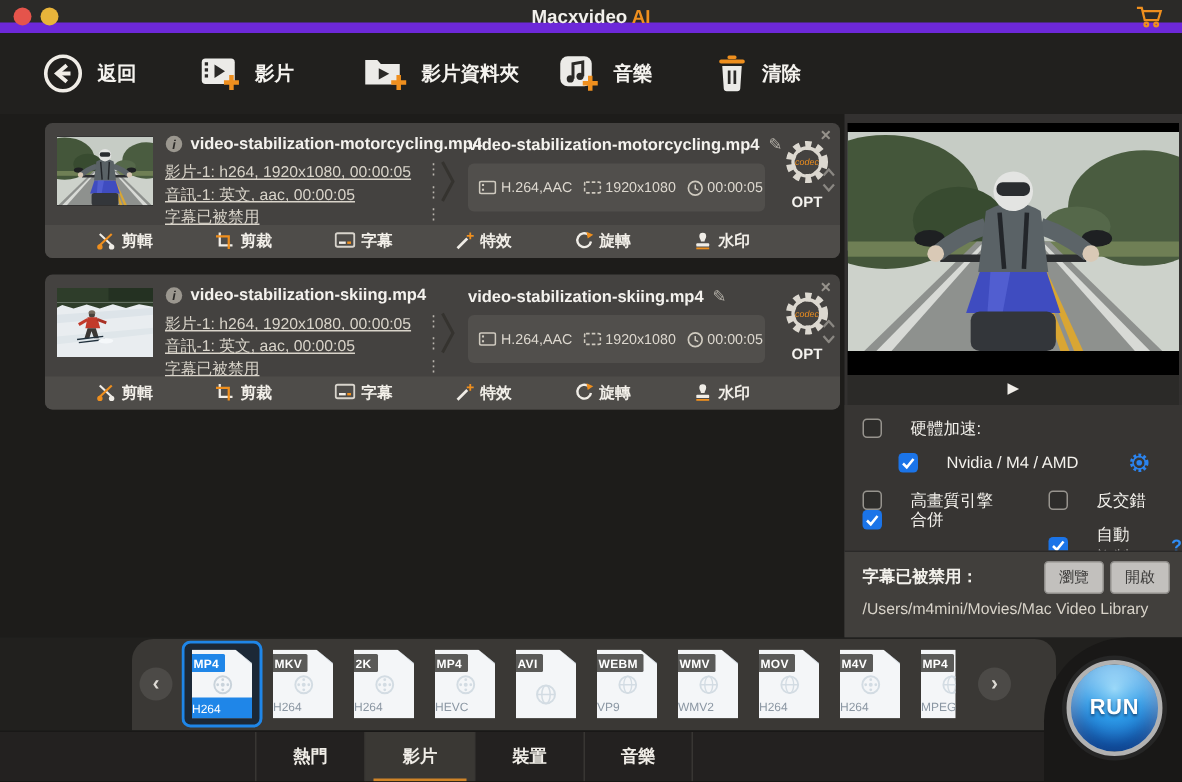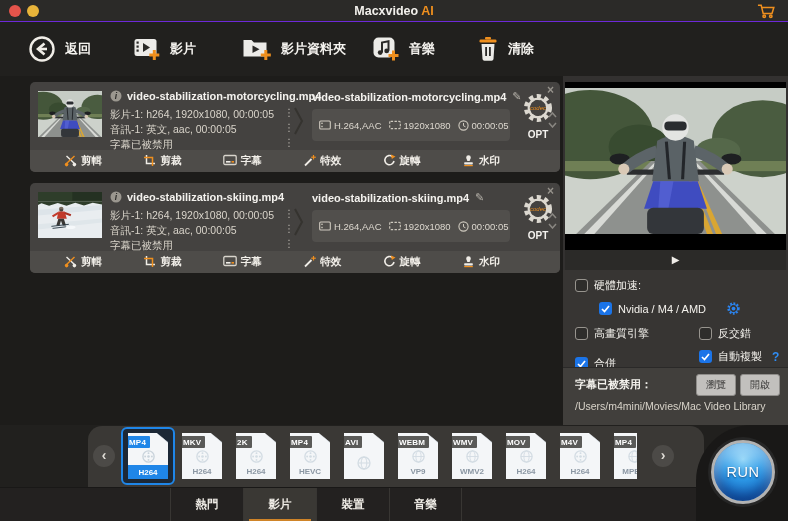--- a/index.html
+++ b/index.html
@@ -1,58 +1,58 @@
 <!DOCTYPE html>
 <html><head>
 <meta charset="utf-8">
 <style>
   * { margin:0; padding:0; box-sizing:border-box; }
   html,body { background:#111; }
   body { font-family:"Liberation Sans", sans-serif; }
   .window { position:relative; width:788px; height:521px; background:#1d1c1a; overflow:hidden; margin:0 auto; }
 
   
-  .titlebar { position:absolute; top:0; left:0; right:0; height:22px; background:#2b2a28; border-bottom:1px solid #6d28d9; z-index:5; }
+  .titlebar { position:absolute; top:0; left:0; right:0; height:22px; background:#2b2a28; border-bottom:7px solid #6d28d9; z-index:5; }
   .tl { position:absolute; top:5px; width:12px; height:12px; border-radius:50%; }
   .tl.red { left:9px; background:#e5544b; }
   .tl.yel { left:27px; background:#e8b43a; }
   .titletext { position:absolute; left:0; right:0; top:0; text-align:center; line-height:22px; font-size:12.5px; font-weight:bold; color:#f2f0ec; }
   .titletext .ai { color:#ef8f1e; }
   .cartbtn { position:absolute; right:12px; top:3px; }
 
   
   .toolbar { position:absolute; top:22px; left:0; right:0; height:54px; background:#21201e;padding-left:31px; }
   .tbtn { position:absolute; top:0; height:54px; display:flex; align-items:center; gap:9px; color:#f5f3ef; font-size:13px; font-weight:bold; }
 
   
   .clip { position:absolute; left:30px; width:530px; height:90px; background:#444240; border-radius:5px; }
   .clip.r1 { top:82px; } .clip.r2 { top:183px; }
   .thumb { position:absolute; left:8px; top:9px; width:64px; height:46px; background:#000; overflow:hidden; display:flex; align-items:center; justify-content:center; }
   .c-title { position:absolute; left:80px; top:8px; display:flex; align-items:center; gap:5px; color:#f4f2ee; font-size:11px; font-weight:bold; }
-  .c-line { position:absolute; left:80px; font-size:10.5px; color:#d9d4ca; white-space:nowrap; }
+  .c-line { position:absolute; left:80px; font-size:10.5px; color:#d9d4ca; white-space:nowrap;text-decoration:underline; }
   .c-dots { position:absolute; left:254px; font-size:10px; color:#b9b5ad; }
   .divchev { position:absolute; left:264px; top:24px; }
   .c-out { position:absolute; left:282px; top:8px; display:flex; align-items:center; gap:6px; color:#f4f2ee; font-size:11px; font-weight:bold; }
   .pencil { color:#b3afa7; font-size:11px; font-weight:normal; }
   .badges { position:absolute; left:282px; top:27px; width:198px; height:32px; background:#514f4c; border-radius:4px; display:flex; align-items:center; gap:7px; padding:0 7px; }
   .badge { display:flex; align-items:center; gap:3px; color:#ddd8cf; font-size:9.5px; white-space:nowrap; }
   .optwrap { position:absolute; left:487px; top:9px; width:42px; text-align:center; }
   .optlabel { color:#f4f2ee; font-size:10px; font-weight:bold; margin-top:0px; }
   .updown { position:absolute; left:518px; top:30px; display:flex; flex-direction:column; gap:4px; }
   .c-close { position:absolute; right:6px; top:1px; color:#96928b; font-size:12px; font-weight:bold; cursor:default; }
   .strip { position:absolute; left:0; right:0; bottom:0; height:22px; background:#4e4c49; border-radius:0 0 5px 5px; display:flex; align-items:center; justify-content:space-between; padding:0 60px 0 34px; }
   .act { display:flex; gap:4px; color:#f2efe9; font-size:10.5px; font-weight:bold; }
 
   
   .rightpanel { position:absolute; left:563px; top:76px; width:225px; height:349px; background:#333130; }
   .preview { position:absolute; left:2px; top:6px; width:221px; height:168px; background:#000; overflow:hidden; }
   .preview svg { position:absolute; left:0; top:6px; }
   .playbar { position:absolute; left:2px; top:174px; width:221px; height:20px; background:#2b2a28; text-align:center; color:#f0ede8; font-size:10px; line-height:20px; }
   .options { position:absolute; left:0; top:194px; width:225px; height:97px; background:#373533; }
-  .checkrow { position:absolute; display:flex; align-items:center; gap:6px; color:#f3f1ec; font-size:11px; }
+  .checkrow { position:absolute; display:flex; align-items:center; gap:19px; color:#f3f1ec; font-size:11px; }
   .cb { width:13px; height:13px; border-radius:3px; flex:0 0 13px; display:flex; align-items:center; justify-content:center; }
   .cb.off { border:1.5px solid #97948e; background:#2e2d2b; }
   .cb.on { background:#1b74e8; }
   .help { color:#2f8df5; font-weight:bold; font-size:12px; margin-left:4px; }
   .savesec { position:absolute; left:0; top:291px; width:225px; height:58px; background:#413f3c; border-top:1px solid #2a2928; }
   .savelabel { position:absolute; left:12px; top:9px; color:#f3f1ec; font-size:11px; font-weight:bold; }
   .savebtns { position:absolute; right:8px; top:6px; display:flex; gap:4px; }
   .gbtn { background:#c2c0bd; color:#3a3938; font-size:10px; padding:3px 9px; border-radius:3px; border:1px solid #8f8d8a; }
   .savepath { position:absolute; left:12px; top:32px; color:#d8d3c9; font-size:10.5px; white-space:nowrap; }
 
@@ -66,32 +66,32 @@
   .navbtn.next { left:564px; }
   .cardstrip { position:absolute; left:33px; top:1px; width:516px; height:59px; overflow:hidden; display:flex; }
   .fcard { flex:0 0 54px; height:58px; position:relative; display:flex; align-items:center; justify-content:center; }
   .fcard.sel { border:2px solid #1f86e8; background:#1c2836; border-radius:6px; }
   .file { position:relative; width:40px; height:46px; background:#f4f6f8;
           clip-path:polygon(0 0,72% 0,100% 20%,100% 100%,0 100%); }
   .file .ear { position:absolute; top:0; right:0; width:0; height:0; border-left:11px solid transparent; border-top:10px solid #c7d0d8; }
   .ftag { position:absolute; top:3px; left:-3px; background:#5a5a58; color:#fff; font-size:8px; font-weight:bold; padding:1.5px 4px; border-radius:1px; z-index:2; letter-spacing:0.2px; }
   .fcard.sel .ftag { background:#1f86e8; }
   .freel { position:absolute; top:16px; left:0; width:100%; text-align:center; }
-  .fcodec { position:absolute; bottom:3px; left:0; width:100%; text-align:center; font-size:8px; font-weight:bold; color:#8b97a3; }
+  .fcodec { position:absolute; bottom:3px; left:0; width:100%; text-align:left; font-size:8px; font-weight:normal; color:#8b97a3; }
   .fcard.sel .fcodec { bottom:0; background:#1f86e8; color:#fff; padding:2.5px 0; }
   .tabs { position:absolute; left:0; top:62px; width:704px; height:34px; background:#232120; border-top:1px solid #191817; display:flex; padding-left:170px; }
   .tab { width:73px; height:100%; display:flex; align-items:center; justify-content:center; color:#f0ede7; font-size:11.5px; font-weight:bold; border-left:1px solid #383633; position:relative; }
   .tab:last-child { border-right:1px solid #383633; }
   .tab.active { background:#3a3834; }
   .tab.active::after { content:''; position:absolute; bottom:0; left:5px; right:5px; height:2px; background:#cf8428; }
   .runnotch { position:absolute; right:0; top:0; width:92px; height:96px; background:#191817; border-top-left-radius:56px; }
   .runbtn { position:absolute; right:13px; top:15px; width:64px; height:64px; border-radius:50%;
             border:3px solid #b2b2b2; box-shadow:0 0 0 3px #262626, inset 0 12px 14px rgba(255,255,255,.38), inset 0 -8px 12px rgba(0,0,40,.35);
             background:radial-gradient(circle at 50% 28%, #8ed4f8 0%, #2e9be8 38%, #1566c5 78%, #0c4c9d 100%);
-            color:#fff; font-size:14.5px; font-weight:normal; text-align:center; line-height:58px; letter-spacing:0.5px;
+            color:#fff; font-size:14.5px; font-weight:bold; text-align:center; line-height:58px; letter-spacing:0.5px;
             text-shadow:0 1px 2px rgba(0,0,30,.55); }
 </style>
 </head>
 <body>
 
 <svg width="0" height="0" style="position:absolute">
   <defs>
     <symbol id="scene-moto" viewBox="0 0 220 144" preserveAspectRatio="xMidYMid slice">
       <rect width="220" height="144" fill="#cdd2cb"></rect>
       <rect width="220" height="78" fill="#c6ccc5"></rect>
@@ -471,21 +471,21 @@
           </svg>
       </div>
       <div class="checkrow" style="left:12px;top:56px">
         <span class="cb off"></span>
         <span>高畫質引擎</span>
       </div>
       <div class="checkrow" style="left:136px;top:56px">
         <span class="cb off"></span>
         <span>反交錯</span>
       </div>
-      <div class="checkrow" style="left:12px;top:86px">
+      <div class="checkrow" style="left:12px;top:69px">
         <span class="cb on">
             <svg width="9" height="8" viewBox="0 0 9 8">
               <polyline points="1,4 3.5,6.5 8,1" fill="none" stroke="#fff" stroke-width="1.7"></polyline>
             </svg>
           </span>
         <span>合併</span>
       </div>
       <div class="checkrow" style="left:136px;top:79px">
         <span class="cb on">
             <svg width="9" height="8" viewBox="0 0 9 8">

